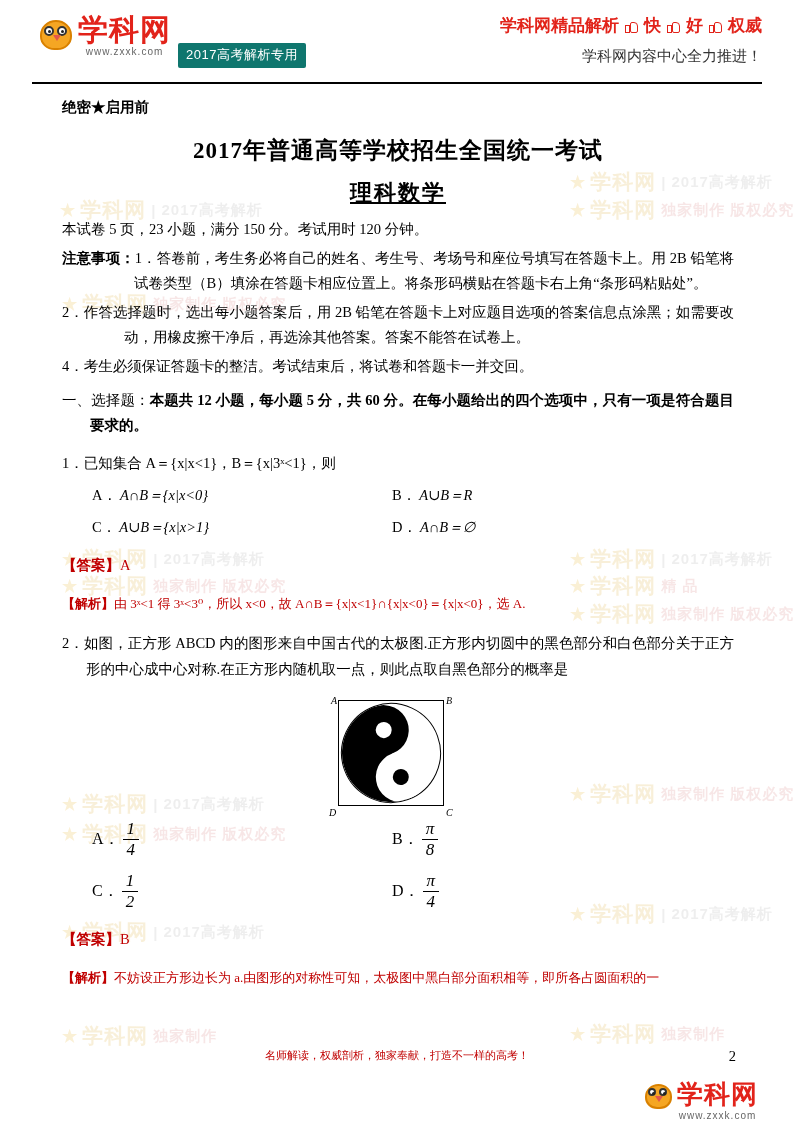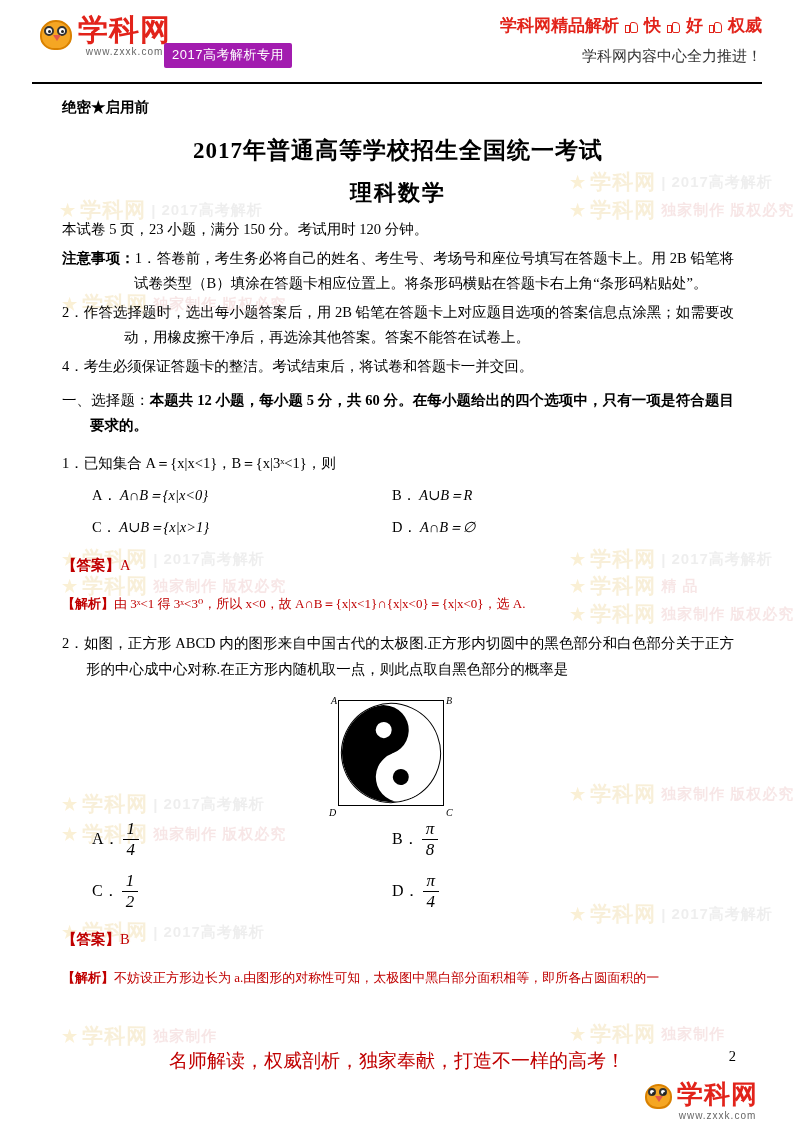--- a/index.html
+++ b/index.html
@@ -83,22 +83,22 @@
   }
   .logo-sub {
     font-family: "Liberation Sans", sans-serif;
     font-size: 10px;
     color: #666;
     letter-spacing: 1px;
     text-align: center;
   }
   .badge-2017 {
     position: absolute;
-    left: 164px; top: 43px;
-    background: #a21caf;
+    left: 178px; top: 43px;
+    background: #0f766e;
     color: #fff;
     font-family: "Liberation Sans", sans-serif;
     font-size: 13px;
     padding: 3px 8px 4px 8px;
     border-radius: 2px;
     letter-spacing: 0.5px;
   }
   .header-right {
     position: absolute;
     right: 32px; top: 14px;
@@ -164,20 +164,21 @@
     text-align: center;
     margin: 18px 0 0 0;
     letter-spacing: 1px;
   }
   h2.subject {
     font-size: 22px;
     font-weight: bold;
     text-align: center;
     margin: 12px 0 0 0;
     letter-spacing: 2px;
+    text-decoration: underline;
   }
   p.line {
     font-size: 14.5px;
     line-height: 25px;
     margin: 9px 0 0 0;
     text-align: justify;
   }
   .note-item {
     font-size: 14.5px;
     line-height: 25px;
@@ -328,21 +329,21 @@
   .lbl.b { left: 122px; top: -4px; }
   .lbl.d { left: 5px; top: 108px; }
   .lbl.c { left: 122px; top: 108px; }
 
   
   .footer-text {
     position: absolute;
     left: 0; right: 0;
     top: 1048px;
     text-align: center;
-    font-size: 19px;
+    font-size: 11px;
     color: #c00000;
   }
   .page-num {
     position: absolute;
     right: 58px;
     top: 1048px;
     font-size: 14.5px;
     color: #000;
   }
   .footer-logo {

